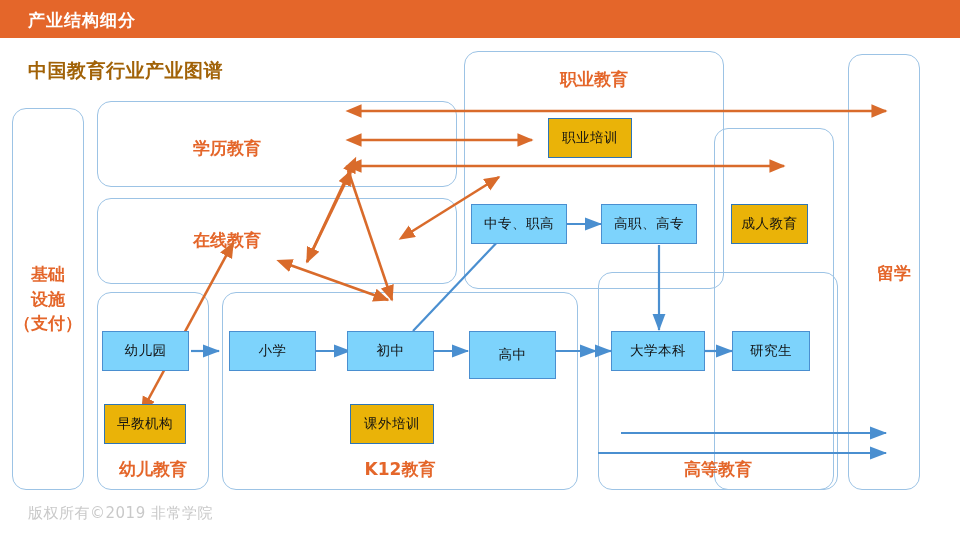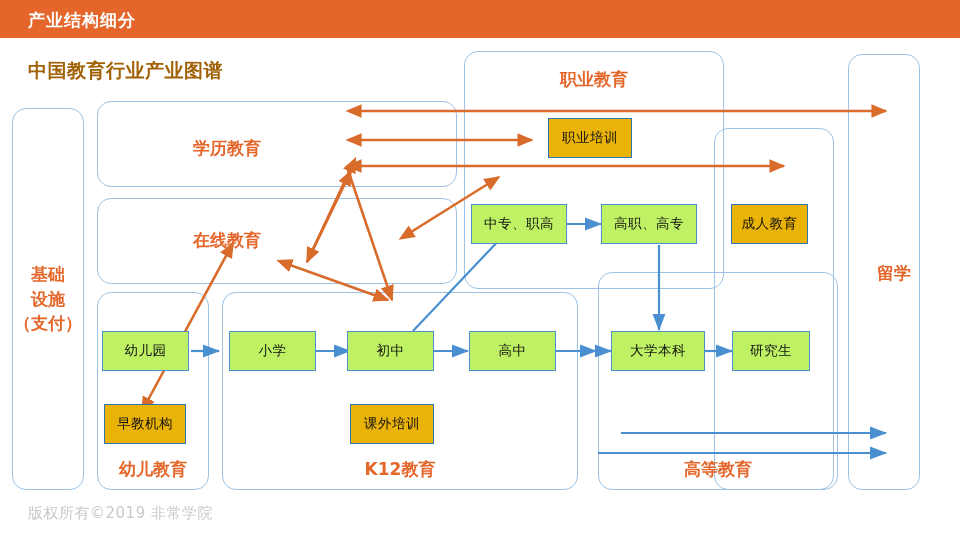--- a/index.html
+++ b/index.html
@@ -21,21 +21,21 @@
 
   
   .panel{position:absolute;border:1.3px solid #9CC3E5;border-radius:14px;
          background:transparent;box-sizing:border-box;}
   .panel-label{position:absolute;color:#E4662A;font-size:17px;
                font-weight:bold;white-space:nowrap;text-align:center;}
   .panel-label.vertical{line-height:1.45;}
 
   
   .node{position:absolute;box-sizing:border-box;border:1.4px solid #4A8FD0;
-        background:#bef264;display:flex;align-items:center;
+        background:#7dd3fc;display:flex;align-items:center;
         justify-content:center;color:#111;font-size:13.5px;
         letter-spacing:.5px;}
   .node.filled{background:#eab308;border-color:#2E75B6;}
 
   svg.wires{position:absolute;left:0;top:0;width:960px;height:540px;
             pointer-events:none;}
 </style>
 </head>
 <body>
 
@@ -142,21 +142,21 @@
   </div>
 
   <div class="node" style="left:229px;top:331px;width:87px;height:40px;">
     <span>小学</span>
   </div>
 
   <div class="node" style="left:347px;top:331px;width:87px;height:40px;">
     <span>初中</span>
   </div>
 
-  <div class="node" style="left:469px;top:331px;width:87px;height:40px;">
+  <div class="node" style="left:469px;top:331px;width:87px;height:48px;">
     <span>高中</span>
   </div>
 
   <div class="node" style="left:611px;top:331px;width:94px;height:40px;">
     <span>大学本科</span>
   </div>
 
   <div class="node" style="left:732px;top:331px;width:78px;height:40px;">
     <span>研究生</span>
   </div>

